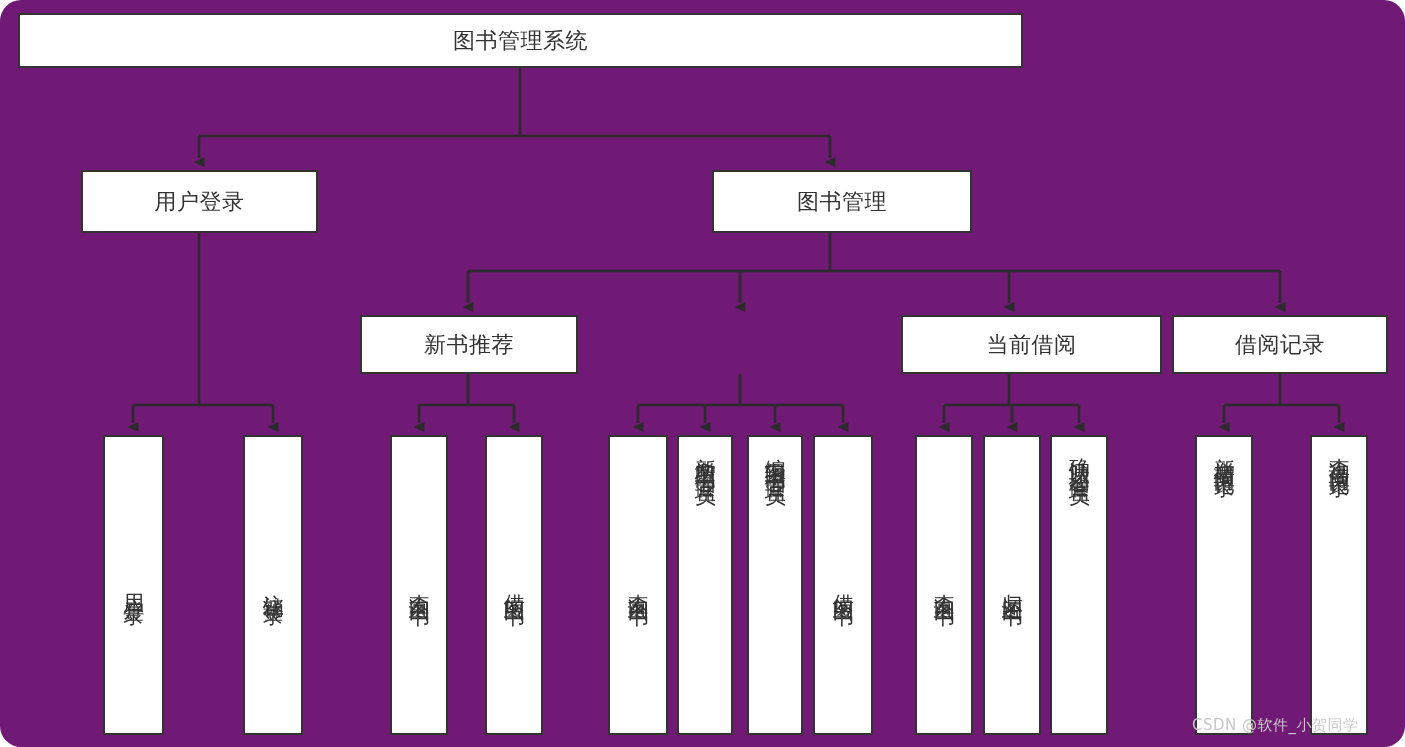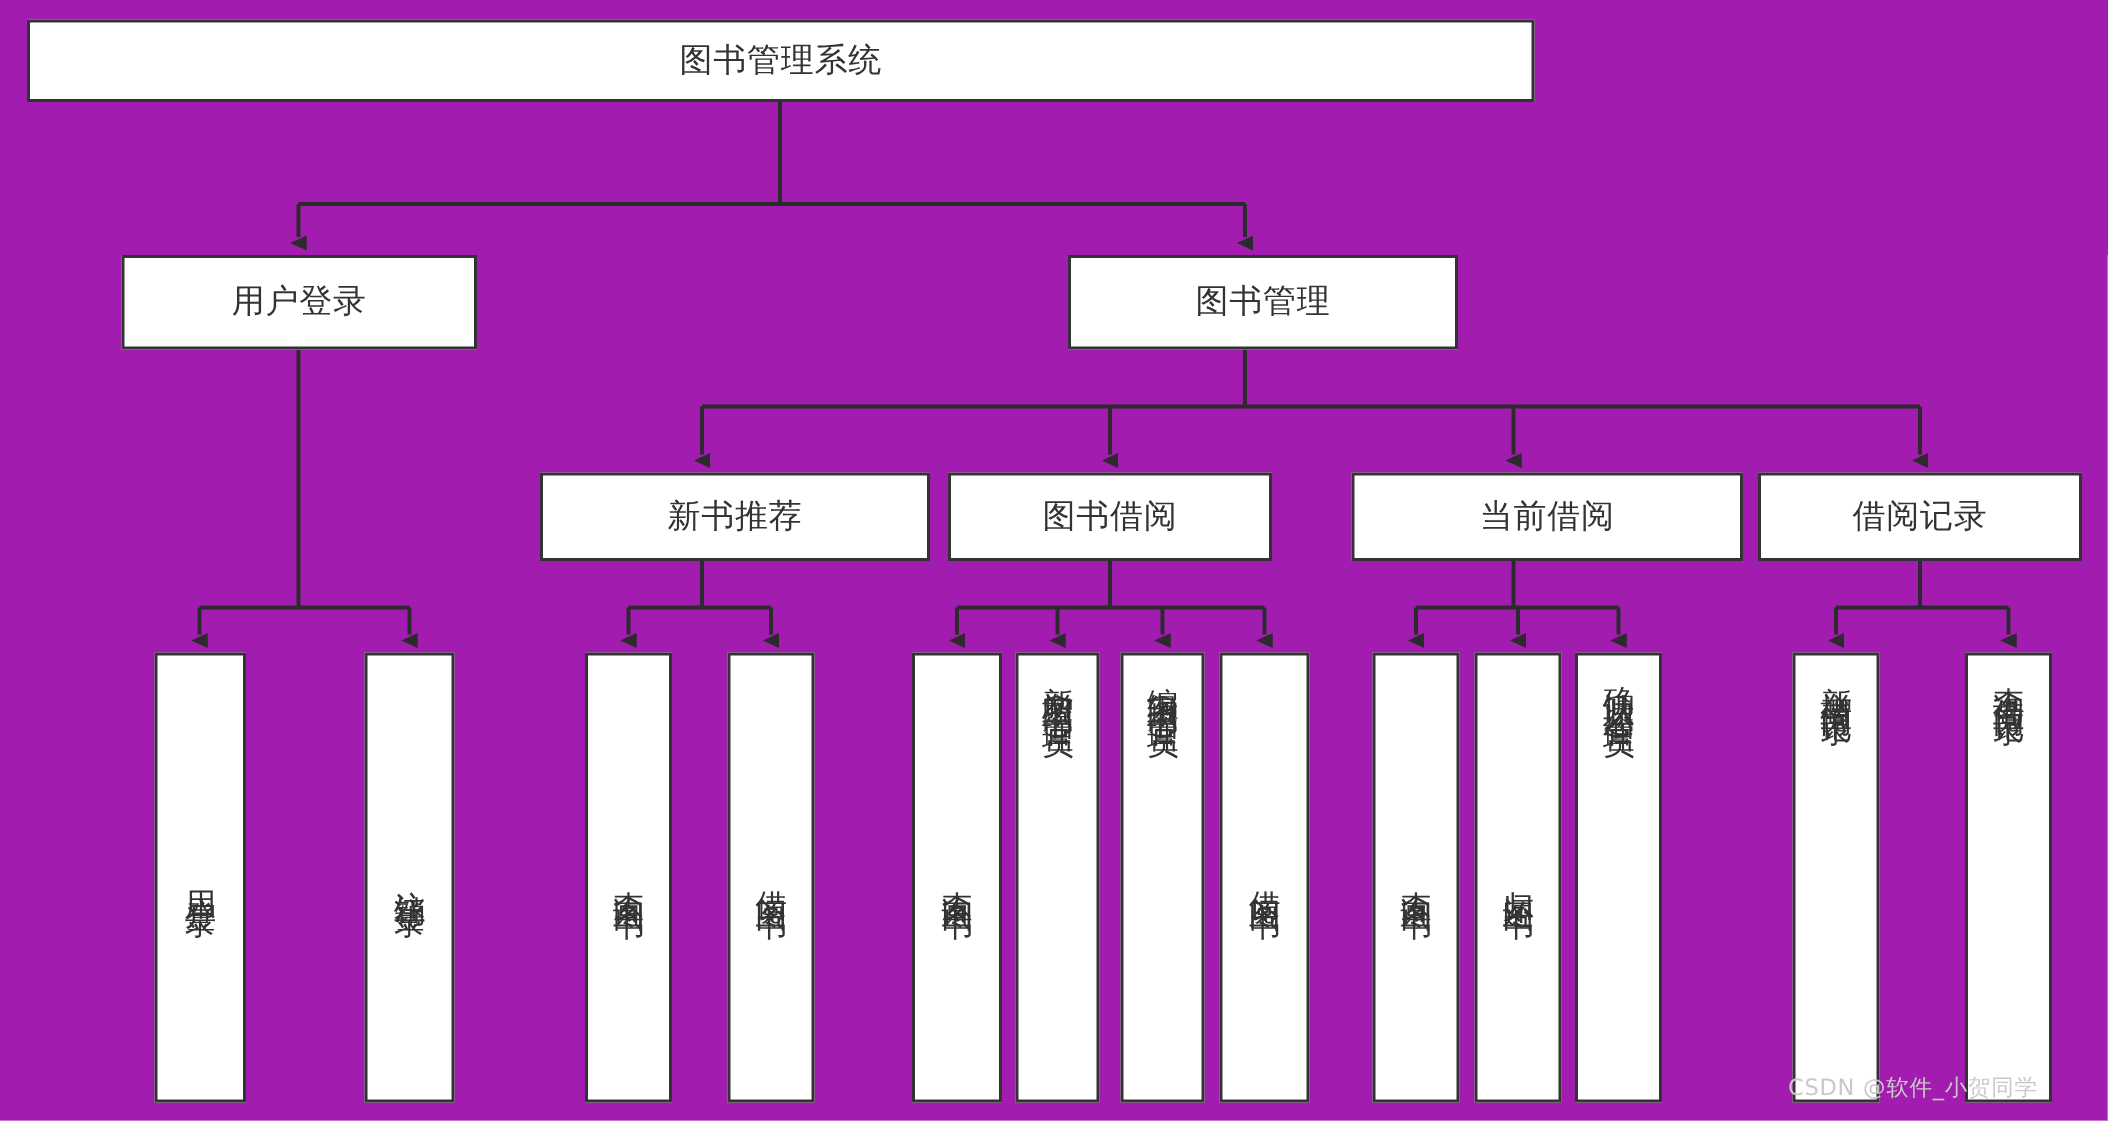--- a/index.html
+++ b/index.html
@@ -65,21 +65,21 @@
     font-size: 15px;
     color: #c9c9c9;
     letter-spacing: 0.5px;
     white-space: nowrap;
     user-select: none;
   }
 </style>
 </head>
 <body>
 
-<div id="diagram-root" style="background: #a21caf;">
+<div id="diagram-root" style="background: #701a75; border-radius: 21px;">
 
   <svg class="edges" viewBox="0 0 1405 747" xmlns="http://www.w3.org/2000/svg">
     <defs>
       <marker id="arrow" markerWidth="10" markerHeight="11" refX="1" refY="5.5" orient="auto" markerUnits="userSpaceOnUse">
         <path d="M0,0 L10,0 L5,11 Z" fill="#2b2b2b"></path>
       </marker>
     </defs>
     <g stroke="#2b2b2b" stroke-width="2.6" fill="none">
 
       <path d="M520,68 L520,136"></path>
@@ -128,25 +128,22 @@
     <span class="node-label">图书管理系统</span>
   </div>
 
   <div class="node lvl1" id="node-l1-0" style="left: 81px; top: 170px; width: 237px; height: 63px;">
     <span class="node-label">用户登录</span>
   </div>
   <div class="node lvl1" id="node-l1-1" style="left: 712px; top: 170px; width: 260px; height: 63px;">
     <span class="node-label">图书管理</span>
   </div>
 
-  <div class="node lvl2" id="node-l2-0" style="left: 360px; top: 315px; width: 260px; height: 59px;">
+  <div class="node lvl2" id="node-l2-0" style="left: 360px; top: 315px; width: 218px; height: 59px;">
     <span class="node-label">新书推荐</span>
-  </div>
-  <div class="node lvl2" id="node-l2-1" style="left: 632px; top: 315px; width: 216px; height: 59px;">
-    <span class="node-label">图书借阅</span>
   </div>
   <div class="node lvl2" id="node-l2-2" style="left: 901px; top: 315px; width: 261px; height: 59px;">
     <span class="node-label">当前借阅</span>
   </div>
   <div class="node lvl2" id="node-l2-3" style="left: 1172px; top: 315px; width: 216px; height: 59px;">
     <span class="node-label">借阅记录</span>
   </div>
 
   <div class="node leaf short" id="node-leaf-0" style="left: 103px; top: 435px; width: 61px; height: 300px;">
     <span class="node-label">用户登录</span>

